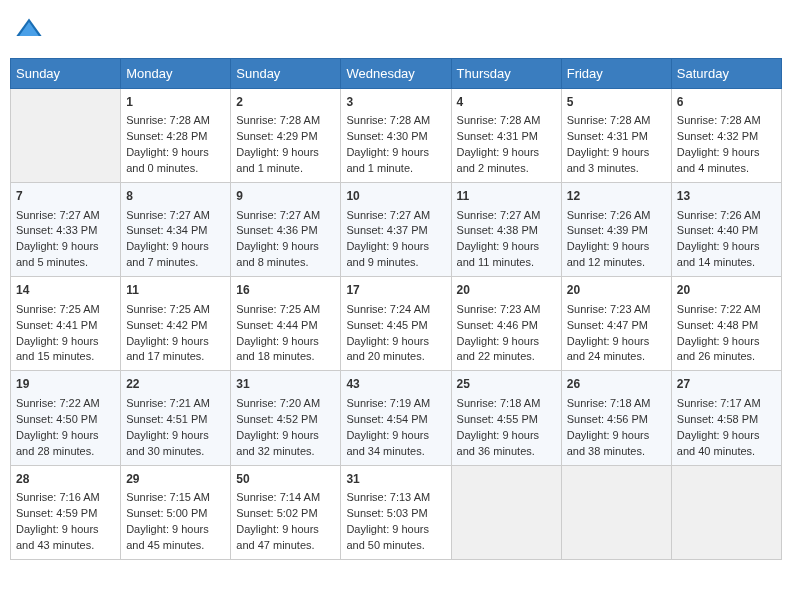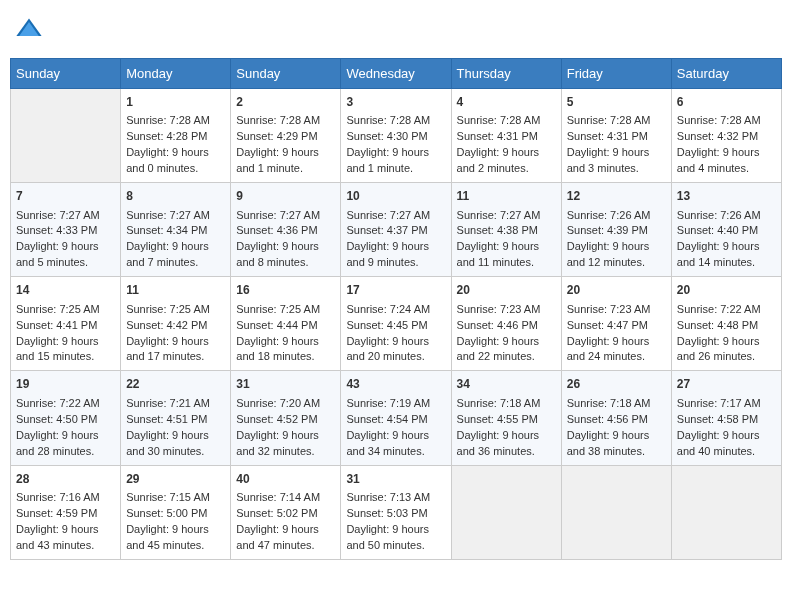--- a/index.html
+++ b/index.html
@@ -223,21 +223,21 @@
         </td>
         <td>
           <span class="day-num">31</span>
           <div class="day-info">Sunrise: 7:20 AM<br>Sunset: 4:52 PM<br>Daylight: 9 hours<br>and 32 minutes.</div>
         </td>
         <td>
           <span class="day-num">43</span>
           <div class="day-info">Sunrise: 7:19 AM<br>Sunset: 4:54 PM<br>Daylight: 9 hours<br>and 34 minutes.</div>
         </td>
         <td>
-          <span class="day-num">34</span>
+          <span class="day-num">25</span>
           <div class="day-info">Sunrise: 7:18 AM<br>Sunset: 4:55 PM<br>Daylight: 9 hours<br>and 36 minutes.</div>
         </td>
         <td>
           <span class="day-num">26</span>
           <div class="day-info">Sunrise: 7:18 AM<br>Sunset: 4:56 PM<br>Daylight: 9 hours<br>and 38 minutes.</div>
         </td>
         <td>
           <span class="day-num">27</span>
           <div class="day-info">Sunrise: 7:17 AM<br>Sunset: 4:58 PM<br>Daylight: 9 hours<br>and 40 minutes.</div>
         </td>
@@ -245,21 +245,21 @@
       <tr>
         <td>
           <span class="day-num">28</span>
           <div class="day-info">Sunrise: 7:16 AM<br>Sunset: 4:59 PM<br>Daylight: 9 hours<br>and 43 minutes.</div>
         </td>
         <td>
           <span class="day-num">29</span>
           <div class="day-info">Sunrise: 7:15 AM<br>Sunset: 5:00 PM<br>Daylight: 9 hours<br>and 45 minutes.</div>
         </td>
         <td>
-          <span class="day-num">40</span>
+          <span class="day-num">50</span>
           <div class="day-info">Sunrise: 7:14 AM<br>Sunset: 5:02 PM<br>Daylight: 9 hours<br>and 47 minutes.</div>
         </td>
         <td>
           <span class="day-num">31</span>
           <div class="day-info">Sunrise: 7:13 AM<br>Sunset: 5:03 PM<br>Daylight: 9 hours<br>and 50 minutes.</div>
         </td>
         <td class="empty"></td>
         <td class="empty"></td>
         <td class="empty"></td>
       </tr>

